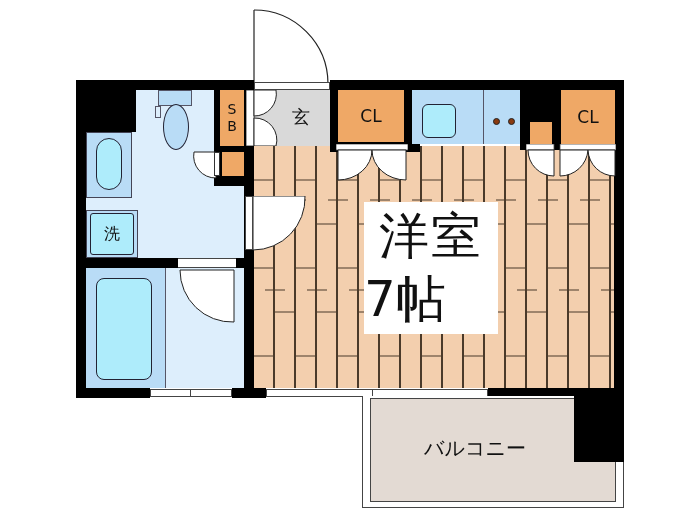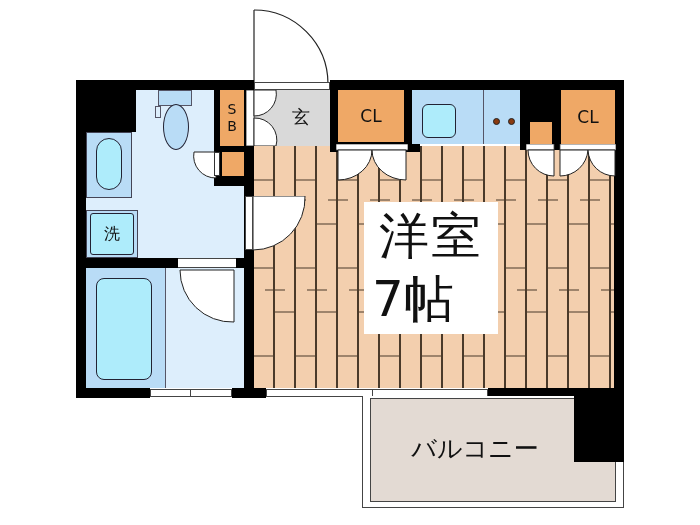--- a/index.html
+++ b/index.html
@@ -99,21 +99,21 @@
     <line x1="0" y1="210" x2="360" y2="210" stroke-dasharray="20 22"></line>
     <line x1="0" y1="54" x2="360" y2="54" stroke-dasharray="20 22" stroke-dashoffset="10"></line>
     <line x1="0" y1="144" x2="360" y2="144" stroke-dasharray="20 22" stroke-dashoffset="31"></line>
   </g>
 </svg>
 
 <div class="abs" style="left:364px;top:202px;width:134px;height:132px;background:#fff;"></div>
 <div class="abs label" style="left:364px;top:204px;width:134px;height:64px;font-size:50px;letter-spacing:2px;">
   <span>洋室</span>
 </div>
-<div class="abs label" style="left:364px;top:268px;width:134px;height:62px;font-size:50px;justify-content:flex-start;padding-left:8px;">
+<div class="abs label" style="left:364px;top:268px;width:134px;height:62px;font-size:50px;justify-content:flex-start;padding-left:0;">
   <span>7帖</span>
 </div>
 
 <svg class="abs" style="left:253px;top:196px;" width="54" height="56" viewBox="0 0 54 56">
   <path d="M0 0 L52 0 A52 52 0 0 1 0 54 Z" fill="#fff" stroke="#222" stroke-width="1"></path>
 </svg>
 
 <div class="wall" style="left:330px;top:80px;width:90px;height:72px;"></div>
 <div class="abs label" style="left:338px;top:90px;width:66px;height:52px;background:#efa866;font-size:17px;">
   <span>CL</span>
@@ -142,15 +142,15 @@
   <path d="M34 6 L62 6 A28 28 0 0 1 34 32 Z" fill="#fff" stroke="#222" stroke-width="1"></path>
   <path d="M89 6 L62 6 A27 27 0 0 0 89 32 Z" fill="#fff" stroke="#222" stroke-width="1"></path>
 </svg>
 
 <div class="abs" style="left:266px;top:389px;width:222px;height:8px;background:#fff;border:1px solid #444;"></div>
 <div class="abs" style="left:372px;top:389px;width:1px;height:8px;background:#444;"></div>
 
 <div class="abs" style="left:362px;top:396px;width:262px;height:112px;background:#fff;border:1px solid #444;border-top:none;"></div>
 <div class="abs" style="left:370px;top:398px;width:246px;height:104px;background:#e3dad3;border:1px solid #444;"></div>
 <div class="wall" style="left:574px;top:396px;width:50px;height:66px;"></div>
-<div class="abs label" style="left:390px;top:428px;width:170px;height:40px;font-size:25px;">
+<div class="abs label" style="left:390px;top:428px;width:170px;height:40px;font-size:20px;">
   <span>バルコニー</span>
 </div>
 
 </body></html>

